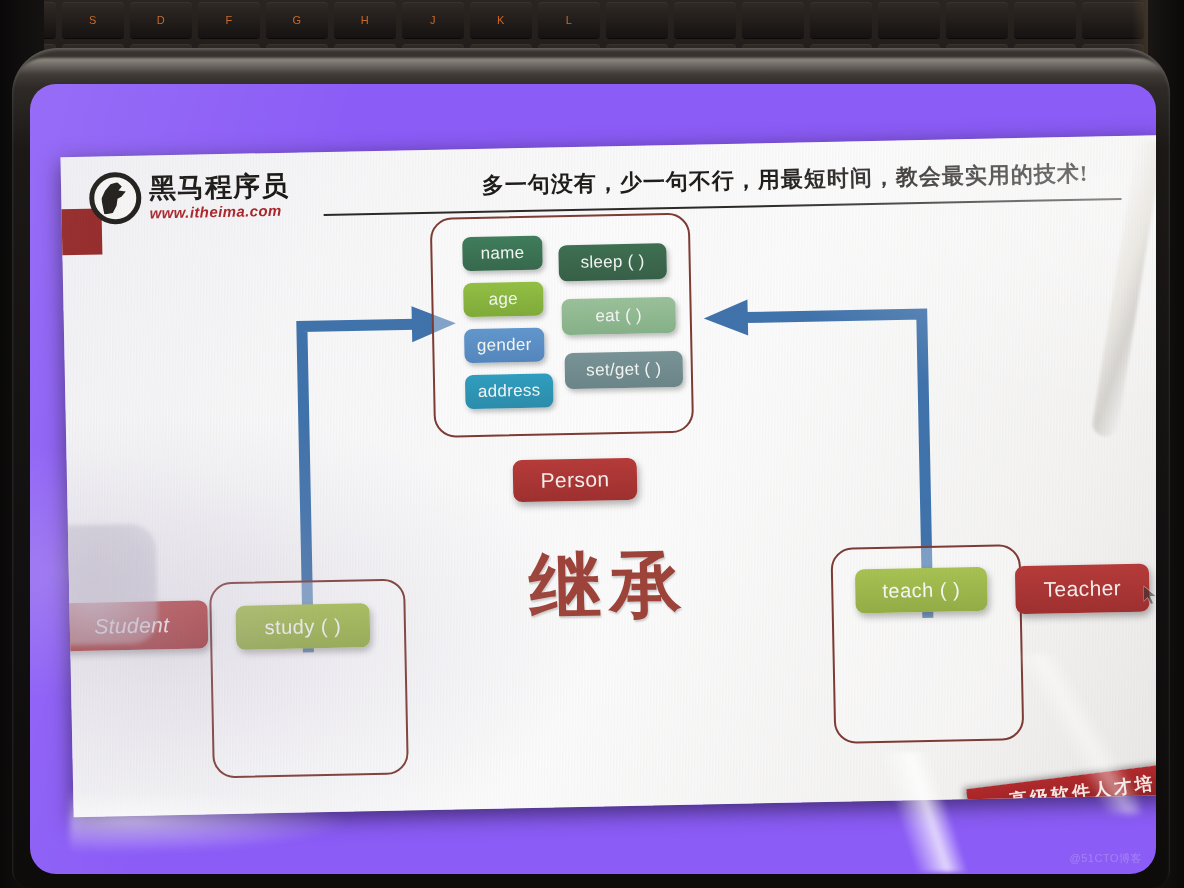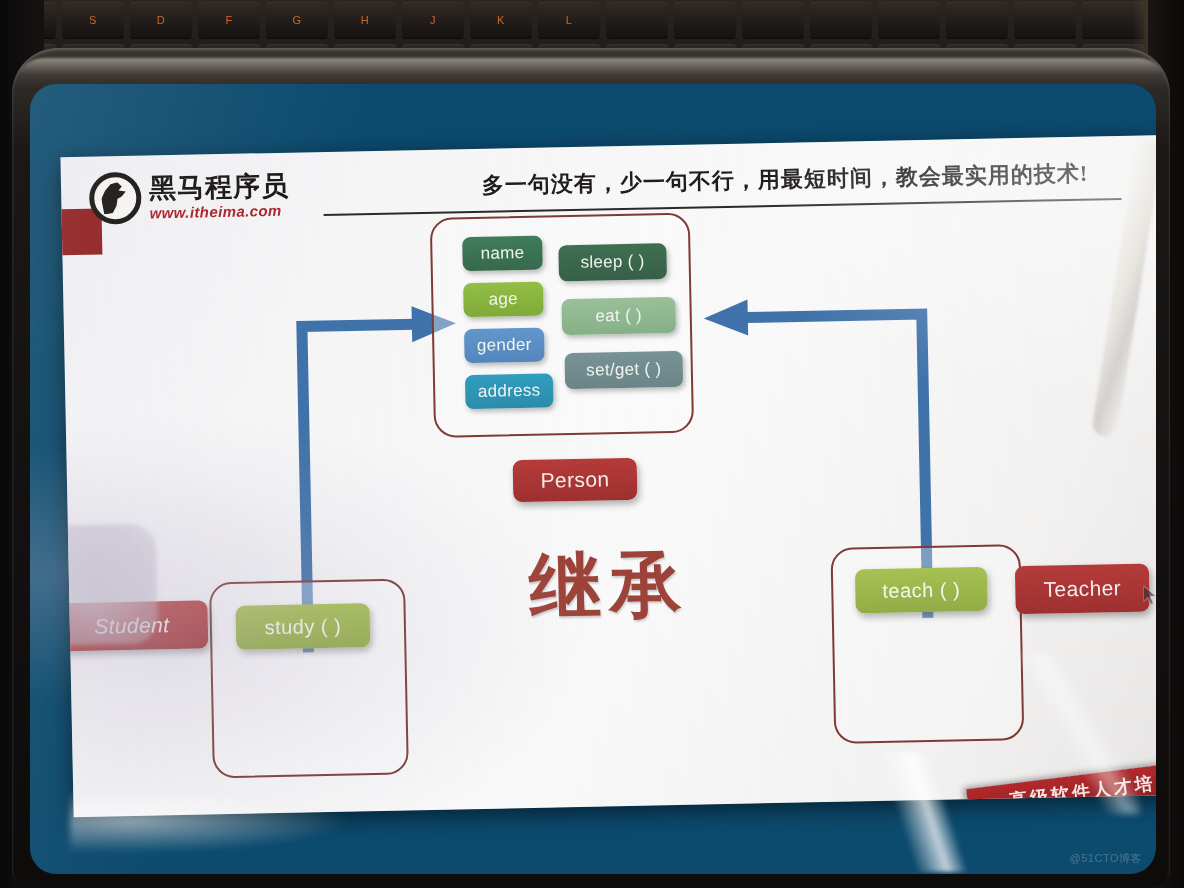--- a/index.html
+++ b/index.html
@@ -75,21 +75,21 @@
     position:absolute; left:14px; top:58px; width:1154px; height:30px;
     border-radius: 40px 40px 0 0;
     background: linear-gradient(180deg, rgba(220,215,205,.55) 0%, rgba(120,115,108,.2) 55%, rgba(0,0,0,0) 100%);
     filter: blur(1.2px);
   }
   .tablet-screenframe {
     position: absolute;
     left: 30px; top: 84px;
     width: 1126px; height: 790px;
     border-radius: 26px;
-    background: #0c4a6e;
+    background: #8b5cf6;
     overflow: hidden;
   }
 
   
   .slide-wrap {
     position: absolute;
     left: 36px; top: 62px;
     width: 1118px; height: 706px;
     transform: rotate(-1.15deg);
     transform-origin: 50% 40%;

